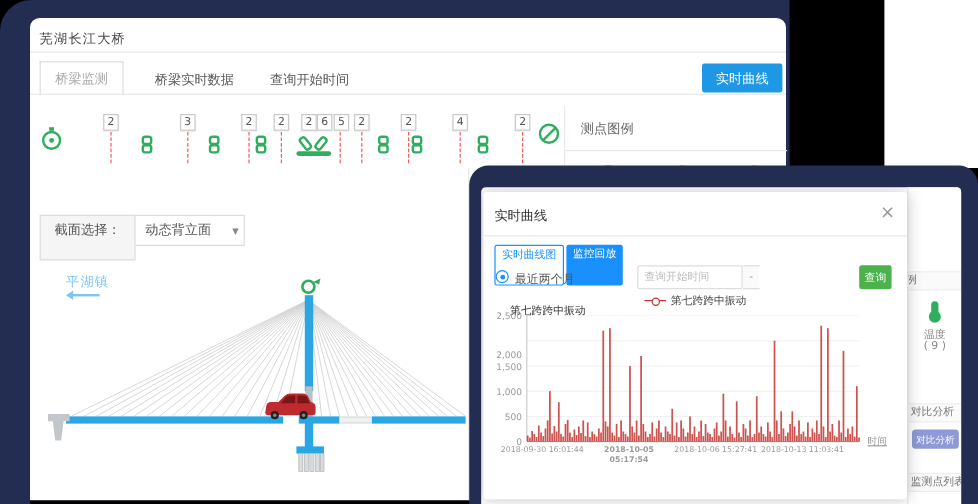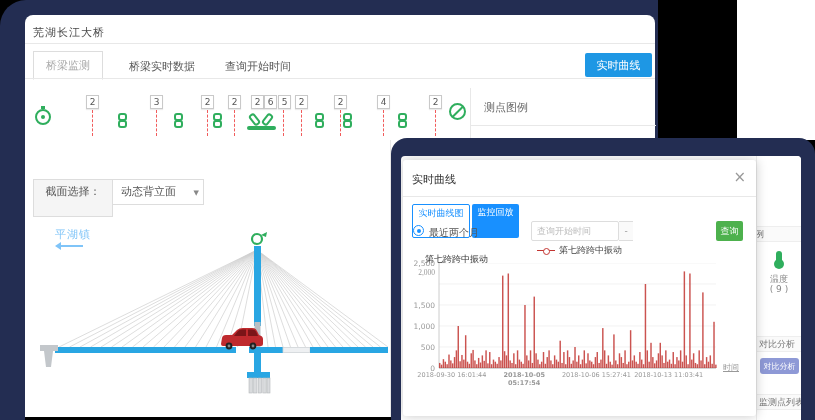--- a/index.html
+++ b/index.html
@@ -286,21 +286,21 @@
           <span class="leg-marker"></span>
           <span class="leg-label">第七跨跨中振动</span>
         </div>
         <div class="c-title">第七跨跨中振动</div>
 
         <div id="ylabels">
             <div class="ylab" style="left: 0px; top: 204px;">0</div>
             <div class="ylab" style="left: 0px; top: 183px;">500</div>
             <div class="ylab" style="left: 0px; top: 162px;">1,000</div>
             <div class="ylab" style="left: 0px; top: 141px;">1,500</div>
-            <div class="ylab" style="left: 0px; top: 108px; font-family: Liberation Serif, serif;">2,000</div>
+            <div class="ylab" style="left: 0px; top: 131px;">2,000</div>
             <div class="ylab" style="left: 0px; top: 99px;">2,500</div>
           </div>
         <svg id="spark" class="abs" style="left:35px;top:103px;" width="280" height="106">
             <line x1="1" x2="278" y1="105" y2="105" stroke="#aaa" stroke-width="1"></line>
             <line x1="1" x2="278" y1="84" y2="84" stroke="#ececec" stroke-width="0.7"></line>
             <line x1="1" x2="278" y1="63" y2="63" stroke="#ececec" stroke-width="0.7"></line>
             <line x1="1" x2="278" y1="42" y2="42" stroke="#ececec" stroke-width="0.7"></line>
             <line x1="1" x2="278" y1="21" y2="21" stroke="#ececec" stroke-width="0.7"></line>
             <line x1="1" x2="278" y1="0" y2="0" stroke="#ececec" stroke-width="0.7"></line>
             <line x1="1" x2="1" y1="0" y2="105" stroke="#ccc" stroke-width="1"></line>

